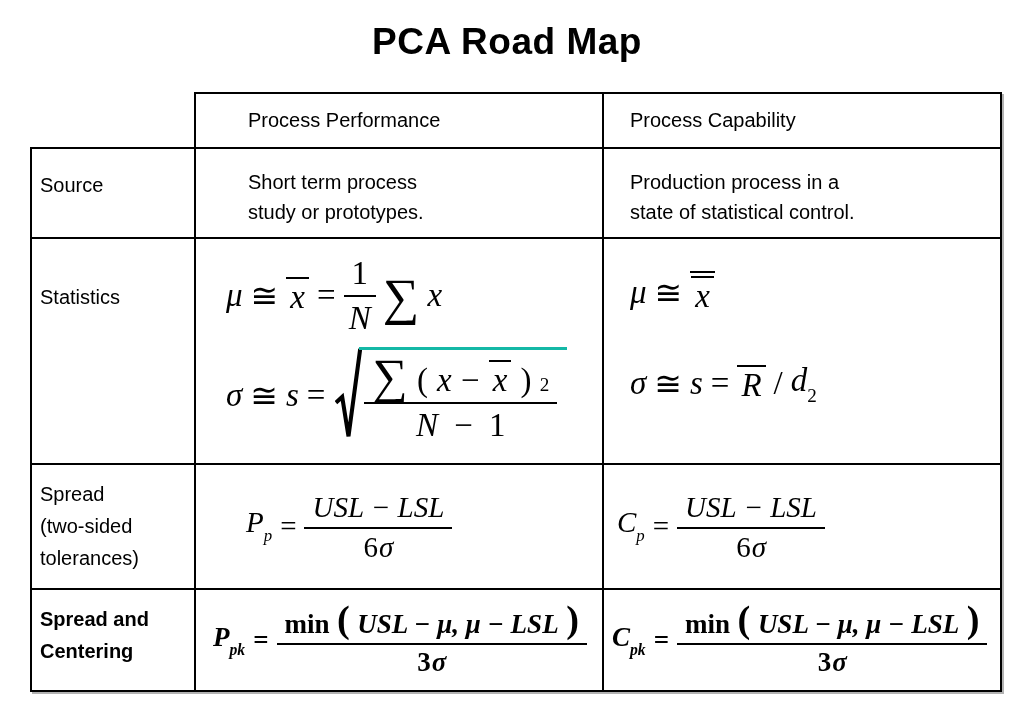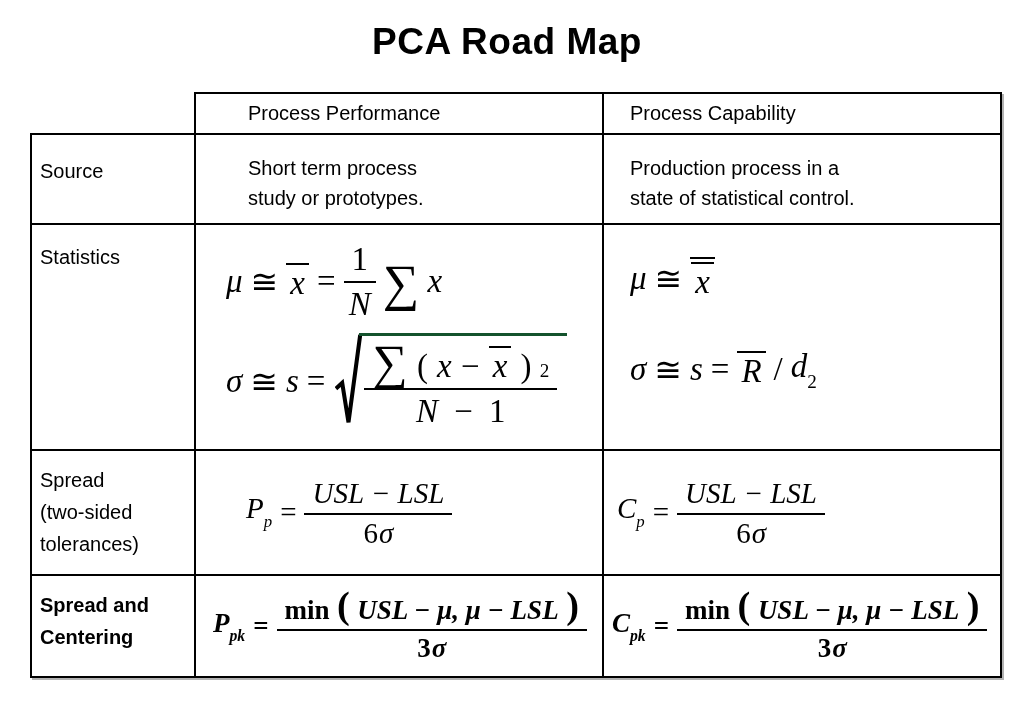--- a/index.html
+++ b/index.html
@@ -15,28 +15,28 @@
   }
 
   table.pca{
     position:absolute;left:30px;top:92px;width:970px;
     border-collapse:collapse;table-layout:fixed;
     box-shadow:2px 2px 0 rgba(0,0,0,0.30);
   }
   col.c0{width:164px;} col.c1{width:408px;} col.c2{width:398px;}
   td{border:2px solid #000;vertical-align:top;padding:0;}
   td.corner{border:none;box-shadow:none;}
-  tr.r-head{height:41px;} tr.r-source{height:90px;} tr.r-stats{height:226px;}
+  tr.r-head{height:55px;} tr.r-source{height:90px;} tr.r-stats{height:226px;}
   tr.r-spread{height:125px;} tr.r-center{height:102px;font-weight:bold;}
 
   td.hdr{vertical-align:middle;font-size:20px;padding-left:52px;}
   td.hdr.cap{padding-left:26px;}
 
   td.lbl{font-size:20px;padding:20px 6px 0 8px;line-height:1.6;white-space:pre-line;}
-  td.lbl.stats{padding-top:16px;}
+  td.lbl.stats{padding-top:42px;}
   td.lbl.sm{padding-top:13px;}
 
   td.txt{font-size:20px;padding:18px 20px 0 52px;line-height:1.5;white-space:pre-line;border-radius:26px;}
   td.txt.cap{padding-left:26px;}
 
   td.mid{vertical-align:middle;}
   td.pad-pp{padding-left:50px;text-decoration:underline;}
   td.pad-cp{padding-left:13px;}
   td.pad-ppk{padding-left:17px;}
   td.pad-cpk{padding-left:8px;}
@@ -67,21 +67,21 @@
   .grp{display:inline-block;white-space:nowrap;}
   .sub{font-size:0.58em;vertical-align:-0.55em;letter-spacing:0;}
   .ssup{font-size:0.58em;align-self:flex-start;line-height:1;margin-top:-3px;margin-left:-1px;}
 
   .bigsum{font-size:1.55em;line-height:0.8;position:relative;top:0.05em;margin-left:-1px;}
   .midsum{font-size:1.5em;line-height:0.75;position:relative;top:2px;}
   .bigp{font-size:1.42em;line-height:0.9;position:relative;top:-1px;}
 
   .sqrt{display:inline-flex;align-items:flex-start;margin-left:2px;}
   .rad-svg{width:27px;height:96px;display:block;flex:0 0 auto;}
-  .sqrt-body{border-top:3px solid #14532d;padding:5px 10px 0 5px;margin-left:-3px;}
+  .sqrt-body{border-top:3px solid #14b8a6;padding:5px 10px 0 5px;margin-left:-3px;}
   .sqrt-body .frac .num{border-bottom-width:2px;}
 </style>
 </head>
 <body>
 
 <div class="page">
 
   <div class="title">PCA Road Map</div>
 
   <table class="pca">

